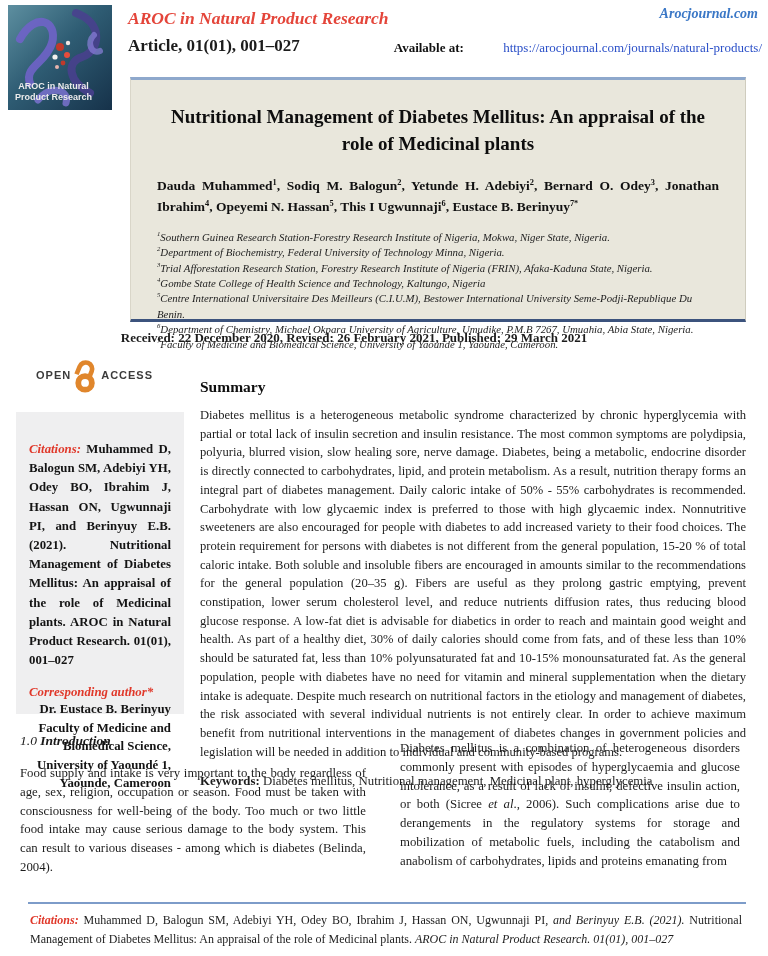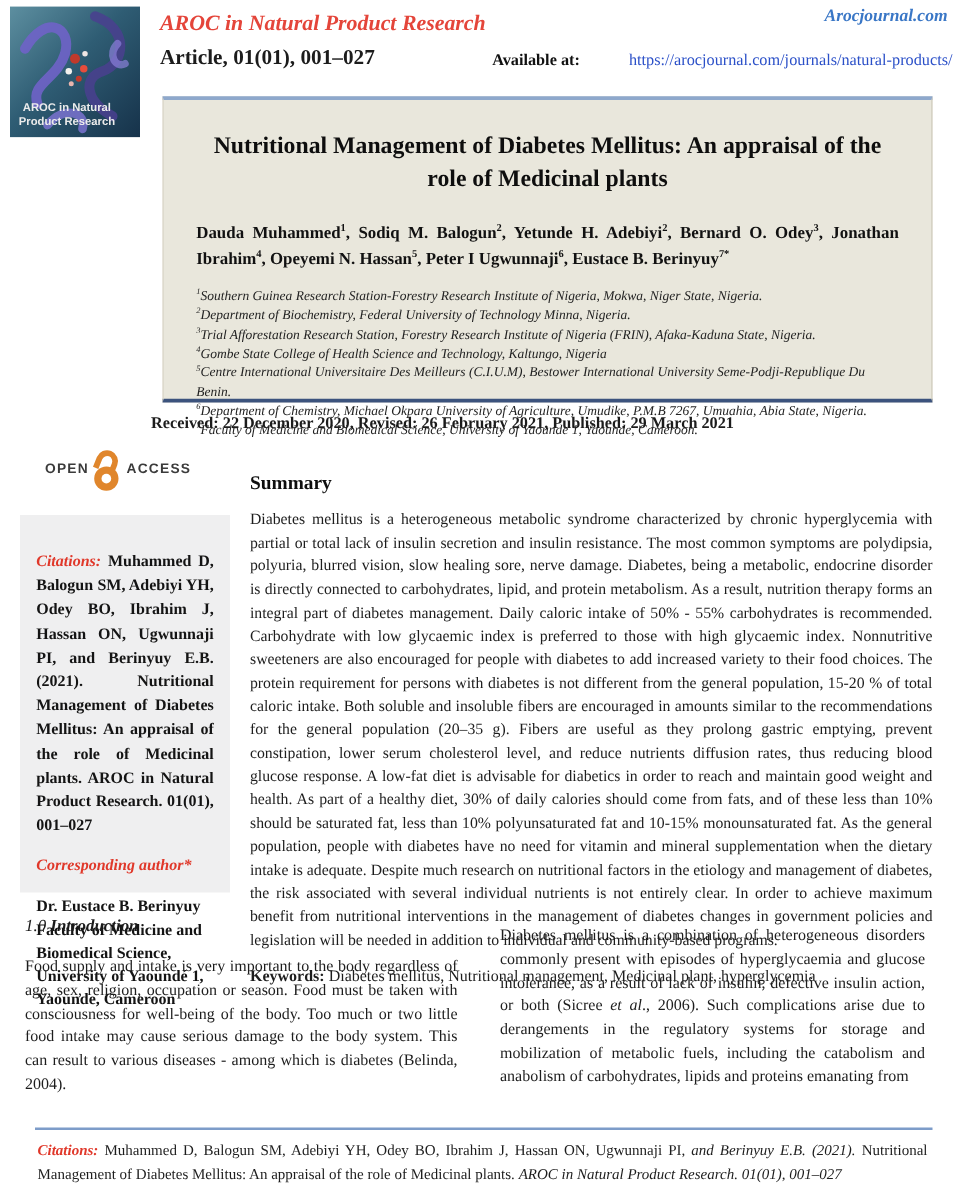--- a/index.html
+++ b/index.html
@@ -31,21 +31,21 @@
 
   
   .oa { left:36px; top:352px; width:118px; height:46px; display:flex; align-items:center; gap:1px;
         font-family:"Liberation Sans",sans-serif; font-weight:bold; font-size:11px; letter-spacing:1px; color:#3b3b3b; }
 
   
   .sidebar { left:16px; top:412px; width:168px; height:302px; background:#efeff0; padding:28px 13px 20px 13px; }
   .sidebar-cite { font-size:12.8px; font-weight:bold; line-height:1.5; text-align:justify; color:#141414; }
   .red-italic { color:#e0382a; font-style:italic; font-weight:bold; }
   .corr-label { margin-top:15px; font-size:12.8px; }
-  .corr-block { margin-top:16px; font-size:12.8px; font-weight:bold; text-align:left; line-height:1.45; color:#141414; }
+  .corr-block { margin-top:0; font-size:12.8px; font-weight:bold; text-align:right; line-height:1.45; color:#141414; }
 
   
   .main-col { left:200px; top:378px; width:546px; }
   .summary-heading { font-size:15.5px; font-weight:bold; color:#0e0e0e; }
   .summary-text { margin-top:10px; font-size:12.6px; line-height:18.7px; text-align:justify; color:#1d1d1d; }
   .keywords { margin-top:13px; font-size:12.8px; color:#1d1d1d; }
   .keywords b { font-weight:bold; }
 
   
   .col-left { left:20px; top:733px; width:346px; }
@@ -94,21 +94,21 @@
 <div class="abs journal-title">AROC in Natural Product Research</div>
 <div class="abs article-line">Article, 01(01), 001–027</div>
 <a href="#" class="abs site-name">Arocjournal.com</a>
 <div class="abs avail-line">
   <span class="avail-label">Available at:</span>
   <a href="#" class="avail-url">https://arocjournal.com/journals/natural-products/</a>
 </div>
 
 <div class="abs title-block">
   <div class="paper-title">Nutritional Management of Diabetes Mellitus: An appraisal of the role of Medicinal plants</div>
-  <div class="authors"><span>Dauda Muhammed</span><sup>1</sup>, <span>Sodiq M. Balogun</span><sup>2</sup>, <span>Yetunde H. Adebiyi</span><sup>2</sup>, <span>Bernard O. Odey</span><sup>3</sup>, <span>Jonathan Ibrahim</span><sup>4</sup>, <span>Opeyemi N. Hassan</span><sup>5</sup>, <span>Peter I Ugwunnaji</span><sup>6</sup>, <span>Eustace B. Berinyuy</span><sup>7*</sup></div>
+  <div class="authors"><span>Dauda Muhammed</span><sup>1</sup>, <span>Sodiq M. Balogun</span><sup>2</sup>, <span>Yetunde H. Adebiyi</span><sup>2</sup>, <span>Bernard O. Odey</span><sup>3</sup>, <span>Jonathan Ibrahim</span><sup>4</sup>, <span>Opeyemi N. Hassan</span><sup>5</sup>, <span>This I Ugwunnaji</span><sup>6</sup>, <span>Eustace B. Berinyuy</span><sup>7*</sup></div>
   <div class="affiliations">
       <div><sup>1</sup>Southern Guinea Research Station-Forestry Research Institute of Nigeria, Mokwa, Niger State, Nigeria.</div>
       <div><sup>2</sup>Department of Biochemistry, Federal University of Technology Minna, Nigeria.</div>
       <div><sup>3</sup>Trial Afforestation Research Station, Forestry Research Institute of Nigeria (FRIN), Afaka-Kaduna State, Nigeria.</div>
       <div><sup>4</sup>Gombe State College of Health Science and Technology, Kaltungo, Nigeria</div>
       <div><sup>5</sup>Centre International Universitaire Des Meilleurs (C.I.U.M), Bestower International University Seme-Podji-Republique Du Benin.</div>
       <div><sup>6</sup>Department of Chemistry, Michael Okpara University of Agriculture, Umudike, P.M.B 7267, Umuahia, Abia State, Nigeria.</div>
       <div><sup>7</sup>Faculty of Medicine and Biomedical Science, University of Yaounde 1, Yaounde, Cameroon.</div>
     </div>
 </div>

